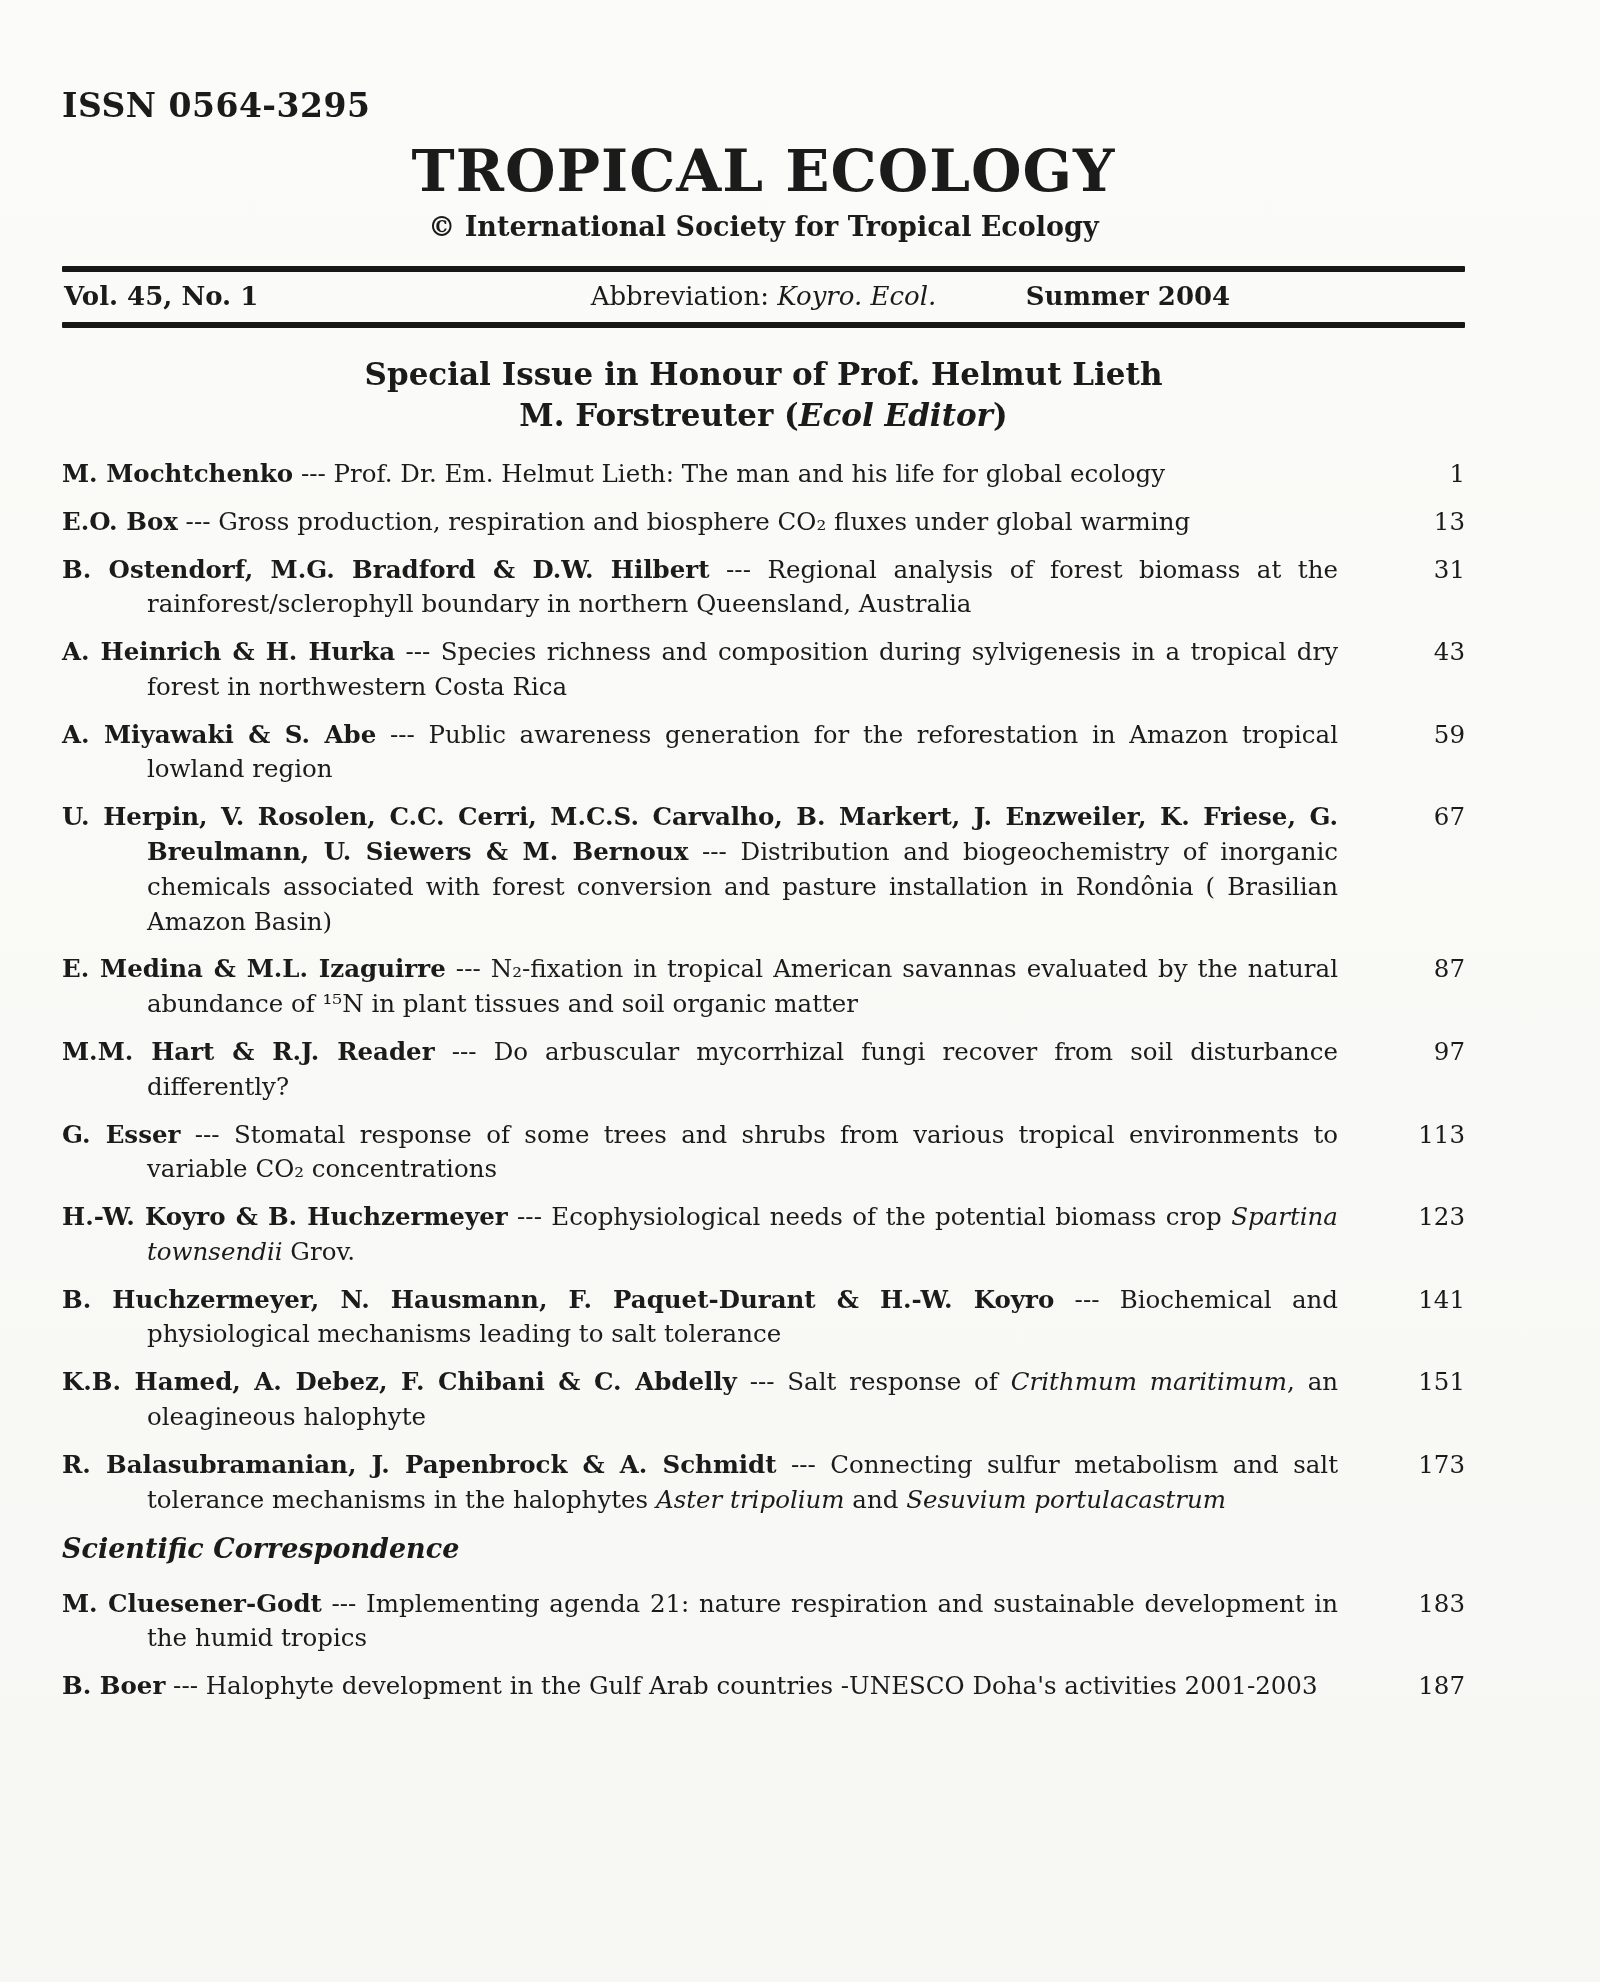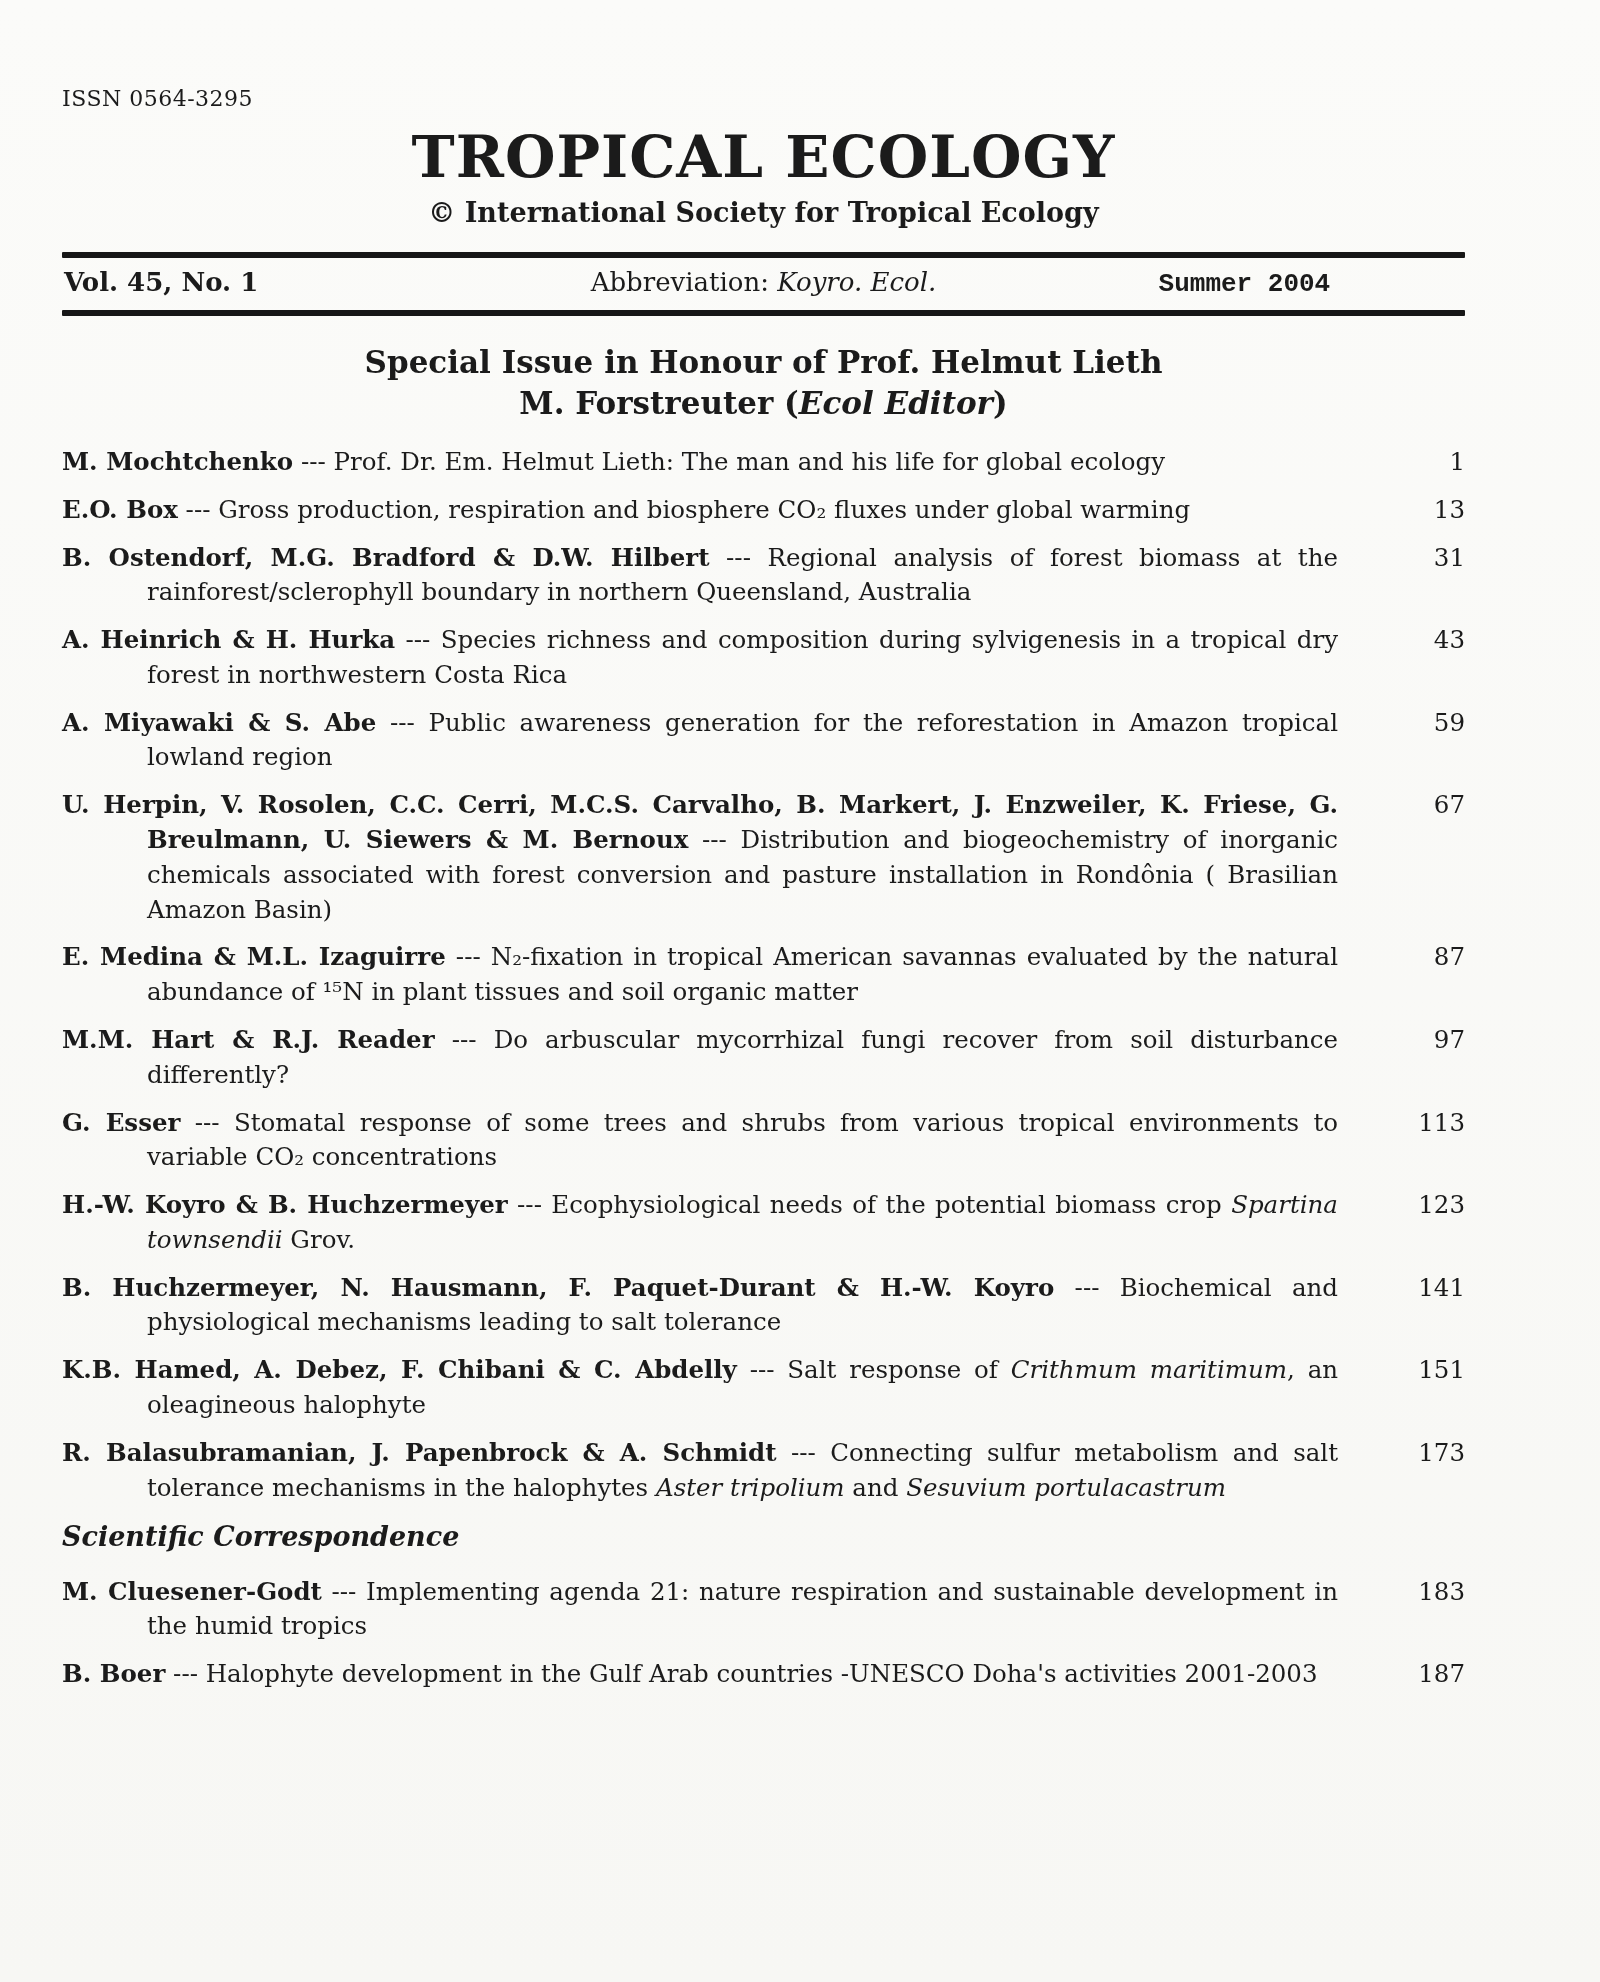--- a/index.html
+++ b/index.html
@@ -6,41 +6,41 @@
   html, body { width:1600px; }
   body {
     height:1982px;
     background:linear-gradient(#fbfbf9, #f7f7f4);
     font-family:"DejaVu Serif","Liberation Serif",serif;
     color:#1b1b1b;
     overflow:hidden;
   }
   .page { padding:86px 135px 40px 62px; }
 
-  .issn { font-size:22px; font-weight:400; letter-spacing:0.5px; }
+  .issn { font-size:33px; font-weight:700; letter-spacing:0.5px; }
 
   .masthead-title {
     margin-top:12px; text-align:center;
     font-size:58px; font-weight:700; letter-spacing:1px;
   }
   .society {
     margin-top:6px; text-align:center;
     font-size:27px; font-weight:700;
   }
 
   .rule { height:6px; background:#171717; border-radius:1px; }
   .rule-top { margin-top:24px; }
 
   .header-row {
     display:flex; align-items:baseline;
     padding:9px 2px 11px 2px; font-size:26px;
   }
   .hr-left  { flex:1; font-weight:700; }
   .hr-center{ flex:1.2; text-align:center; }
-  .hr-right { flex:1; text-align:center; font-weight:700;font-family:Liberation Mono, monospace; }
+  .hr-right { flex:1; text-align:left; font-weight:700; }
 
   .special-heading {
     margin-top:28px; text-align:center;
     font-size:31px; font-weight:700;
   }
   .editor-line {
     margin-top:5px; text-align:center;
     font-size:31px; font-weight:700;
   }
 

